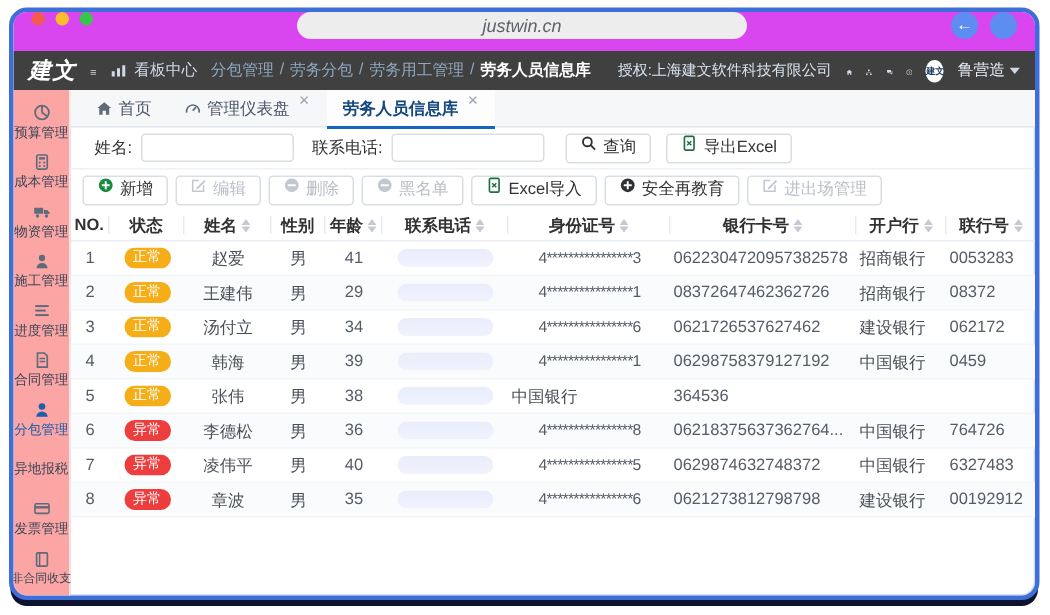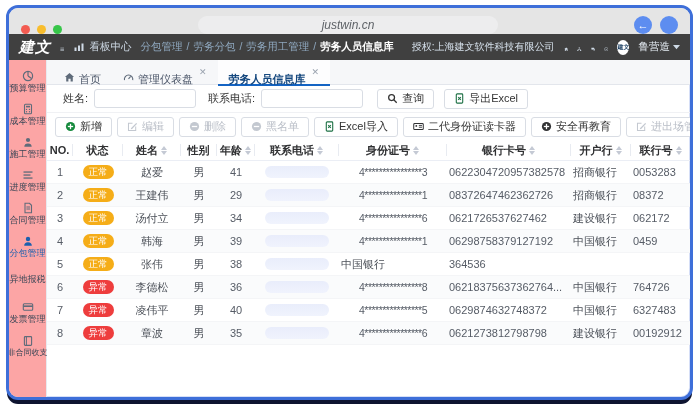--- a/index.html
+++ b/index.html
@@ -6,21 +6,21 @@
   html,body { width:700px; height:410px; background:#fff; font-family:"Liberation Sans","DejaVu Sans",sans-serif; overflow:hidden; }
 
   .window {
     position:absolute; left:6px; top:5px; width:687px; height:395px;
     background:#fff; border:3px solid #3e6fd9; border-radius:12px;
     box-shadow: 0 5px 0 -1px #0e1430, inset 0 0 0 1px rgba(120,150,230,.3);
     overflow:hidden; display:flex; flex-direction:column;
   }
 
   
-  .titlebar { height:26px; flex:0 0 26px; display:flex; align-items:flex-end; padding:0 12px; background:#e5e5e5; }
+  .titlebar { height:26px; flex:0 0 26px; display:flex; align-items:flex-start; padding:0 12px; background:#d946ef; }
   .lights { display:flex; gap:7px; }
   .light { width:9px; height:9px; border-radius:50%; }
   .light.red{ background:#f35b51; } .light.yellow{ background:#f8bd2d; } .light.green{ background:#37c649; }
   .urlpill { margin:0 auto; width:300px; height:18px; background:#ededee; border-radius:9px;
     display:flex; align-items:center; justify-content:center; font-size:12px; font-style:italic; color:#5f6368; }
   .tb-right { display:flex; gap:8px; }
   .circle-btn { width:18px; height:18px; border-radius:50%; background:#5d8df0; color:#fff;
     display:flex; align-items:center; justify-content:center; font-size:11px; line-height:1; }
 
   
@@ -45,32 +45,32 @@
     gap:2px; width:100%; }
   .side-item .si-ico { width:12px; height:12px; color:#5f6b7a; }
   .side-item .si-label { font-size:9px; color:#3a4656; white-space:nowrap; transform-origin:center; }
   .side-item.active .si-ico, .side-item.active .si-label { color:#1b5fae; }
 
   .content { flex:1; display:flex; flex-direction:column; min-width:0; }
 
   
   .tabbar { height:25px; flex:0 0 25px; background:#f6f7f9; border-bottom:1px solid #e3e6ec;
     display:flex; align-items:stretch; padding-left:6px; }
-  .tab { display:flex; align-items:flex-start; gap:4px; padding:12px 11px; font-size:11px; color:#4a5568; position:relative;font-family:Liberation Serif, serif; }
+  .tab { display:flex; align-items:center; gap:4px; padding:12px 11px; font-size:11px; color:#4a5568; position:relative;font-family:Liberation Serif, serif; }
   .tab .t-ico { width:11px; height:11px; color:#5f6b7a; }
   .tab.active { color:#14477e; font-weight:bold; border-bottom:2px solid #1464c4; background:#fdfdfe; }
   .tab .t-close { font-size:9px; color:#9aa3af; margin-left:2px; position:relative; top:-5px; font-weight:normal; }
 
   
   .searchrow { height:28px; flex:0 0 28px; display:flex; align-items:center; padding:0 10px; gap:6px;
     border-bottom:1px solid #f0f1f4; }
   .f-label { font-size:11px; color:#333; margin-left:6px; }
   .f-input { width:102px; height:19px; border:1px solid #d9dde4; border-radius:3px; background:#fff; font-size:11px; padding:0 4px; }
   .btn { height:20px; padding:0 9px; border:1px solid #d9dde4; border-radius:3px; background:#fff;
-    font-size:11px; color:#333; display:inline-flex; align-items:center; gap:4px; white-space:nowrap; }
+    font-size:11px; color:#333; display:inline-flex; gap:4px; white-space:nowrap; }
   .btn .b-ico { width:11px; height:11px; }
   .btn.disabled { color:#b9bec7; }
   .btn.disabled .b-ico { color:#c3c8d0 !important; }
 
   
   .toolrow { height:27px; flex:0 0 27px; display:flex; align-items:center; padding:0 8px; gap:5px; }
 
   
   .grid { flex:1; overflow:hidden; font-size:11px; }
   .trow { display:grid; grid-template-columns:26px 50px 58px 36px 38px 84px 108px 124px 60px 1fr;
@@ -187,20 +187,29 @@
         <div class="side-item">
           <span class="si-ico"><svg viewBox="0 0 12 12">
               <rect x="2.5" y="1.3" width="7" height="9.4" rx="1" fill="none" stroke="currentColor" stroke-width="1.1"></rect>
               <rect x="4" y="2.8" width="4" height="1.6" fill="currentColor"></rect>
               <circle cx="4.5" cy="6.4" r=".7" fill="currentColor"></circle>
               <circle cx="7.5" cy="6.4" r=".7" fill="currentColor"></circle>
               <circle cx="4.5" cy="8.7" r=".7" fill="currentColor"></circle>
               <circle cx="7.5" cy="8.7" r=".7" fill="currentColor"></circle>
             </svg></span>
           <span class="si-label">成本管理</span>
+        </div>
+        <div class="side-item">
+          <span class="si-ico"><svg viewBox="0 0 12 12">
+              <rect x="0.8" y="3.5" width="6" height="4" fill="currentColor"></rect>
+              <path d="M7.3 5h2.2L11 6.6v1H7.3z" fill="currentColor"></path>
+              <circle cx="3" cy="9" r="1.1" fill="currentColor"></circle>
+              <circle cx="9" cy="9" r="1.1" fill="currentColor"></circle>
+            </svg></span>
+          <span class="si-label">物资管理</span>
         </div>
         <div class="side-item">
           <span class="si-ico"><svg viewBox="0 0 12 12">
               <circle cx="6" cy="4" r="2.1" fill="currentColor"></circle>
               <path d="M2.3 10.8a3.7 3.4 0 017.4 0z" fill="currentColor"></path>
             </svg></span>
           <span class="si-label">施工管理</span>
         </div>
         <div class="side-item">
           <span class="si-ico"><svg viewBox="0 0 12 12">
@@ -322,28 +331,20 @@
           </button>
           <button class="btn">
             <span class="b-ico" style="color:#1d7044"><svg viewBox="0 0 12 12">
                 <rect x="2.5" y="1" width="7" height="10" rx="1" fill="none" stroke="currentColor" stroke-width="1.2"></rect>
                 <path d="M4.5 4.5l3 3M7.5 4.5l-3 3" stroke="currentColor" stroke-width="1.1"></path>
               </svg></span>
             <span>Excel导入</span>
           </button>
           <button class="btn">
             <span class="b-ico" style="color:#303133"><svg viewBox="0 0 12 12">
-                <rect x="0.8" y="2.8" width="10.4" height="6.6" rx="1" fill="none" stroke="currentColor" stroke-width="1.1"></rect>
-                <circle cx="3.6" cy="5.4" r="1" fill="currentColor"></circle>
-                <path d="M6.4 4.8h3.4M6.4 6.8h3.4" stroke="currentColor" stroke-width="1"></path>
-              </svg></span>
-            <span>二代身份证读卡器</span>
-          </button>
-          <button class="btn">
-            <span class="b-ico" style="color:#303133"><svg viewBox="0 0 12 12">
                 <circle cx="6" cy="6" r="5" fill="currentColor"></circle>
                 <rect x="5.3" y="3.1" width="1.4" height="5.8" fill="#fff"></rect>
                 <rect x="3.1" y="5.3" width="5.8" height="1.4" fill="#fff"></rect>
               </svg></span>
             <span>安全再教育</span>
           </button>
           <button class="btn disabled">
             <span class="b-ico" style="color:#c3c8d0"><svg viewBox="0 0 12 12">
                 <path d="M9.5 6v4.4H1.6V2.5H6" fill="none" stroke="currentColor" stroke-width="1.1"></path>
                 <path d="M4.6 7.6L10 2.1l1 1-5.4 5.5-1.5.5z" fill="currentColor"></path>

